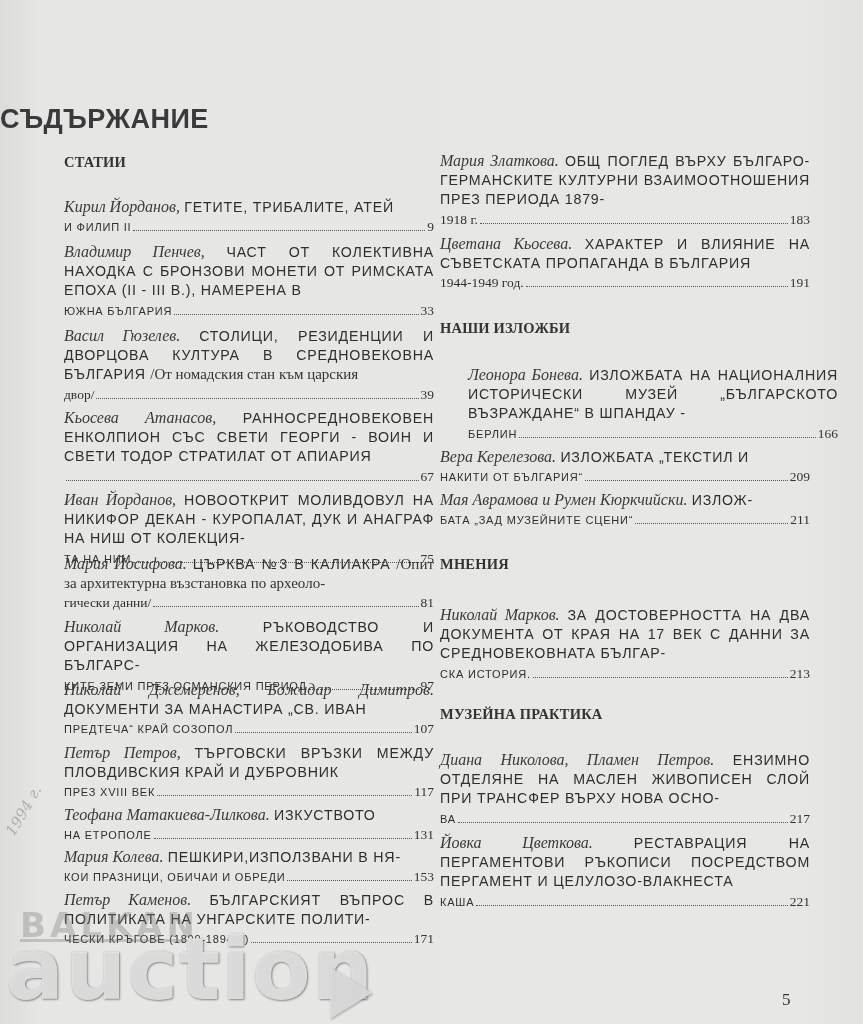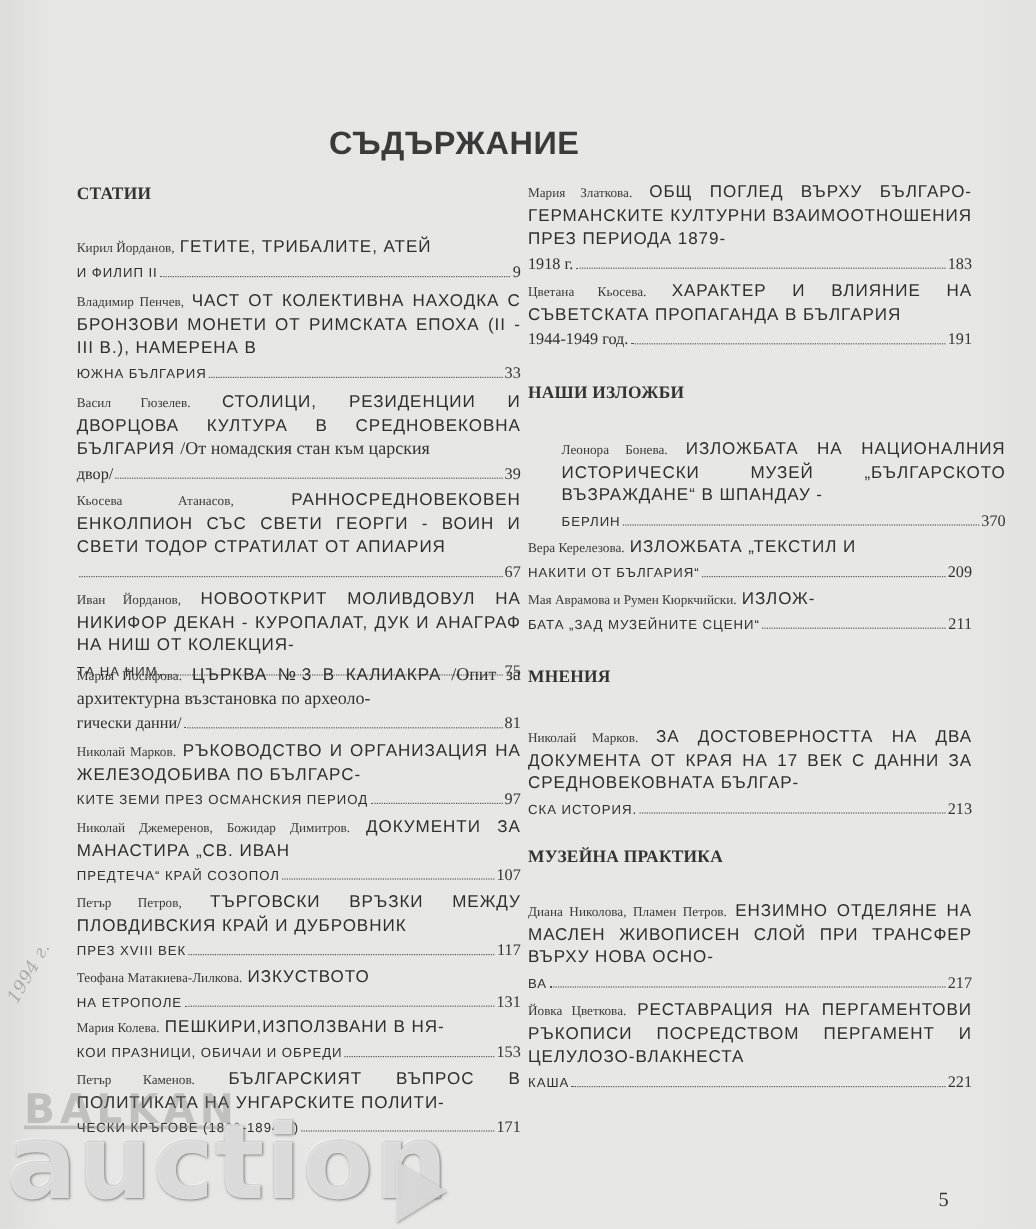--- a/index.html
+++ b/index.html
@@ -7,39 +7,39 @@
       width: 863px; height: 1024px; overflow: hidden; position: relative;
       background: #e4e4e2;
       font-family: "DejaVu Serif", serif;
       color: #2f2f2f;
     }
     .page {
       position: absolute; left: 0; top: 0; width: 863px; height: 1024px;
       background: linear-gradient(90deg, #dcdcda 0px, #e6e6e4 40px, #e7e7e5 800px, #e2e2e0 863px);
     }
     .title {
-      position: absolute; left: 0; width: 757px; top: 104px; text-align: center;
+      position: absolute; left: 0; width: 757px; top: 104px; text-align: left;
       font-family: "Liberation Sans", sans-serif; font-weight: bold;
       font-size: 27px; letter-spacing: 0.5px; color: #3a3a3a;
     }
     .col { position: absolute; top: 0; width: 370px; }
     .col-left { left: 64px; }
     .col-right { left: 440px; }
     .section-head {
       position: absolute; font-family: "Liberation Serif", serif;
       font-weight: bold; font-size: 14.5px; color: #333; letter-spacing: 0.2px;
     }
     .entry {
       position: absolute; width: 370px;
       font-size: 13.6px; line-height: 19.2px; color: #333;
       text-align: justify;
     }
     .entry .author {
-      font-family: "Liberation Serif", serif; 
-      font-size: 11px; color: #3a3a3a;
+      font-family: "Liberation Serif", serif; font-style: italic;
+      font-size: 16px; color: #3a3a3a;
     }
     .entry .ttl {
       font-family: "Liberation Sans", sans-serif; font-size: 14.2px;
       letter-spacing: 0.8px; color: #2f2f2f;
     }
     .entry .sub {
       font-family: "Liberation Serif", serif; font-size: 15px; color: #333;
     }
     .lastline { display: flex; align-items: baseline; width: 370px; }
     .lastline .tail {
@@ -239,21 +239,21 @@
     </div>
 
     <div class="section-head" style="top:320px;">НАШИ ИЗЛОЖБИ</div>
 
     <div class="entry" style="top:365px;margin-left:28px;">
       <span class="author">Леонора Бонева.</span>
       <span class="ttl">ИЗЛОЖБАТА НА НАЦИОНАЛНИЯ ИСТОРИЧЕСКИ МУЗЕЙ „БЪЛГАРСКОТО ВЪЗРАЖДАНЕ“ В ШПАНДАУ -</span>
       <div class="lastline">
           <span class="tail">БЕРЛИН</span>
           <span class="dots"></span>
-          <span class="pg">370</span>
+          <span class="pg">166</span>
         </div>
     </div>
 
     <div class="entry" style="top:447px;">
       <span class="author">Вера Керелезова.</span>
       <span class="ttl">ИЗЛОЖБАТА „ТЕКСТИЛ И</span>
       <div class="lastline">
           <span class="tail">НАКИТИ ОТ БЪЛГАРИЯ“</span>
           <span class="dots"></span>
           <span class="pg">209</span>

